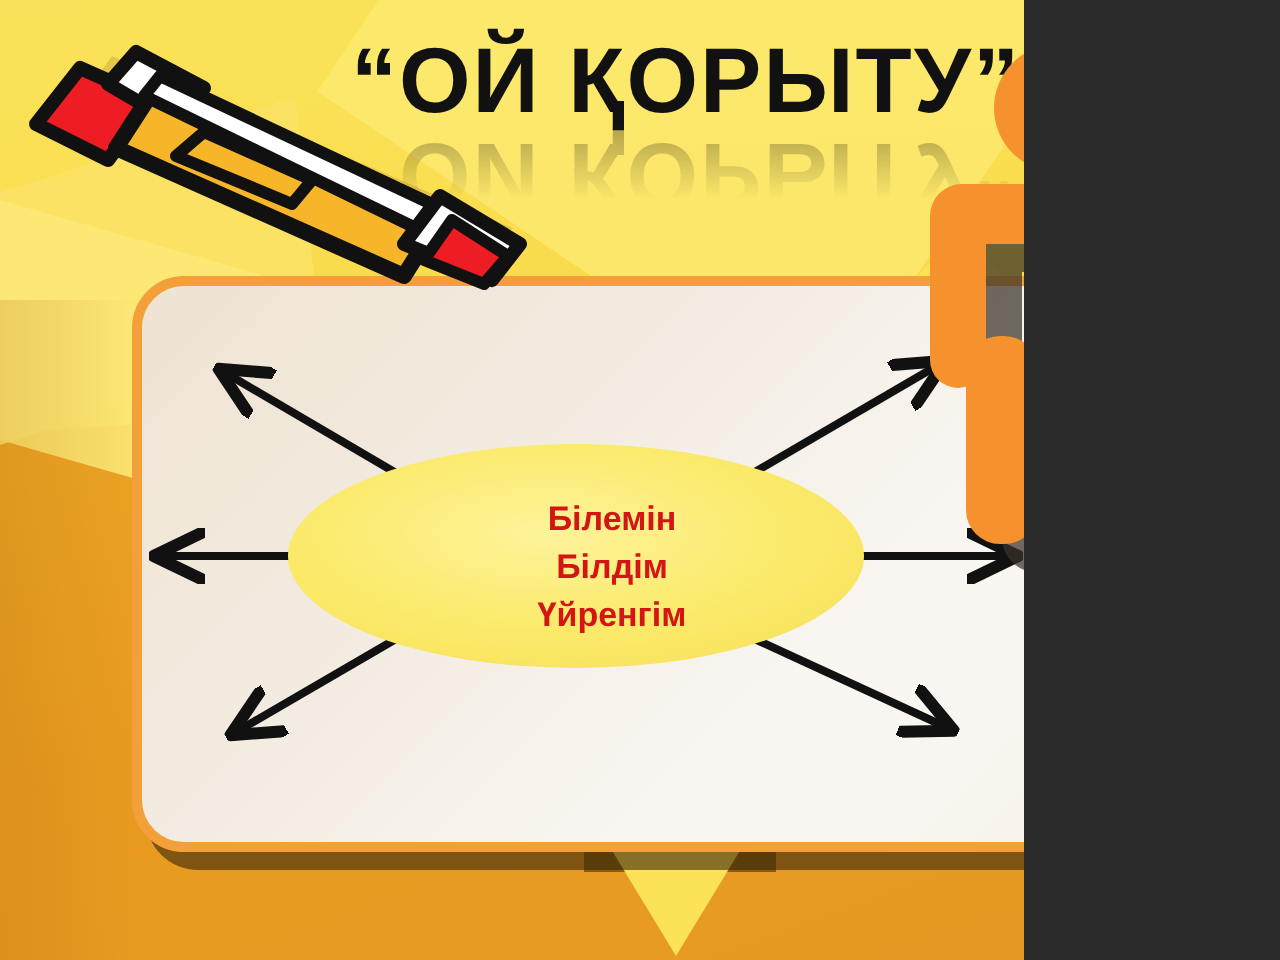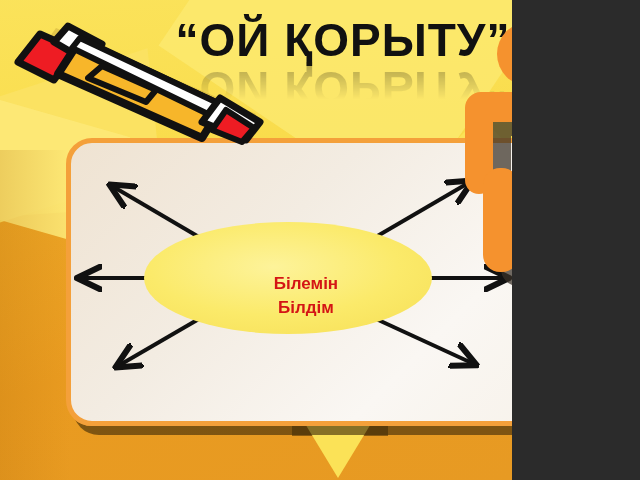--- a/index.html
+++ b/index.html
@@ -263,20 +263,21 @@
       <line x1="138" y1="178" x2="52" y2="228"></line>
       <line x1="308" y1="180" x2="408" y2="226"></line>
     </g>
 
     <ellipse cx="222" cy="140" rx="144" ry="56" fill="url(#ellFill)"></ellipse>
   </svg>
 
   <div class="ellipse-text">
     <div class="ellipse-line">Білемін</div>
     <div class="ellipse-line">Білдім</div>
+    <div class="ellipse-line">Үйренгім</div>
   </div>
 
   <svg class="person" viewBox="0 0 186 270">
     <g transform="translate(10,10)" fill="#3a3228" opacity="0.72">
       <circle cx="82" cy="36" r="32"></circle>
       <path d="M34 74 h96 a16 16 0 0 1 16 16 v72 a14 14 0 0 1 -28 0 v-58 h-72 v58 a14 14 0 0 1 -28 0 v-72 a16 16 0 0 1 16 -16 z"></path>
       <rect x="36" y="150" width="36" height="104" rx="17"></rect>
       <rect x="92" y="150" width="36" height="104" rx="17"></rect>
     </g>
     <g fill="#f5922e">

